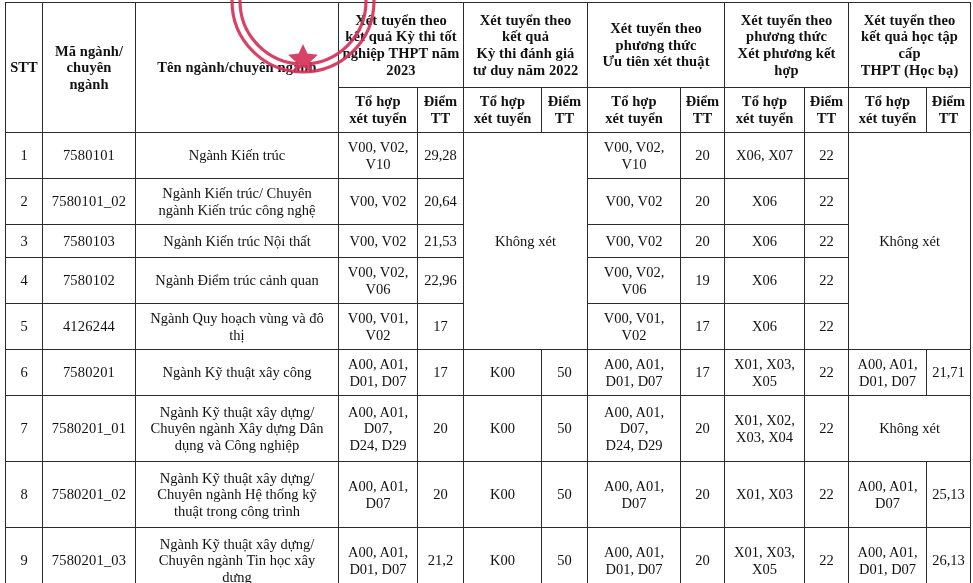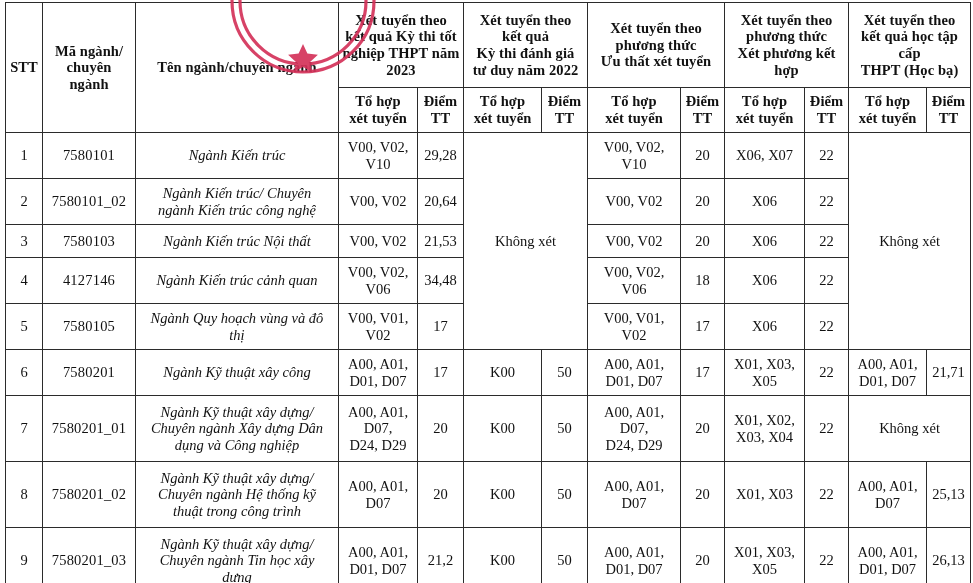--- a/index.html
+++ b/index.html
@@ -65,21 +65,20 @@
     font-weight: normal;
   }
 
   
   td.name-cell {
     text-align: left;
     padding-left: 7px;
     padding-right: 4px;
     font-size: 14.6px;
     line-height: 1.2;
-    font-style: italic;
   }
   td.stt-cell { font-size: 14.6px; }
   td.code-cell { font-size: 14.6px; letter-spacing: 0.2px; }
 
   td.combo-cell { font-size: 14.6px; line-height: 1.16; }
   td.score-cell { font-size: 14.6px; }
   td.none-cell  { font-size: 14.6px; margin-top: 36px; }
 
   
   col.c-stt   { width: 37px; }
@@ -155,21 +154,21 @@
         <th colspan="2">
           <span>Xét tuyển theo</span><br>
           <span>kết quả</span><br>
           <span>Kỳ thi đánh giá</span><br>
           <span>tư duy năm 2022</span>
         </th>
 
         <th colspan="2">
           <span>Xét tuyển theo</span><br>
           <span>phương thức</span><br>
-          <span>Ưu thất xét tuyển</span>
+          <span>Ưu tiên xét thuật</span>
         </th>
 
         <th colspan="2">
           <span>Xét tuyển theo</span><br>
           <span>phương thức</span><br>
           <span>Xét phương kết hợp</span>
         </th>
 
         <th colspan="2">
           <span>Xét tuyển theo</span><br>
@@ -253,32 +252,32 @@
           <td class="name-cell">Ngành Kiến trúc Nội thất</td>
           <td class="combo-cell">V00, V02</td>
           <td class="score-cell">21,53</td>
           <td class="combo-cell">V00, V02</td>
           <td class="score-cell">20</td>
           <td class="combo-cell">X06</td>
           <td class="score-cell">22</td>
         </tr>
         <tr style="height: 46px;">
           <td class="stt-cell">4</td>
-          <td class="code-cell">4127146</td>
-          <td class="name-cell">Ngành Kiến trúc cảnh quan</td>
+          <td class="code-cell">7580102</td>
+          <td class="name-cell">Ngành Điểm trúc cảnh quan</td>
           <td class="combo-cell">V00, V02,<br>V06</td>
-          <td class="score-cell">34,48</td>
+          <td class="score-cell">22,96</td>
           <td class="combo-cell">V00, V02,<br>V06</td>
-          <td class="score-cell">18</td>
+          <td class="score-cell">19</td>
           <td class="combo-cell">X06</td>
           <td class="score-cell">22</td>
         </tr>
         <tr style="height: 46px;">
           <td class="stt-cell">5</td>
-          <td class="code-cell">7580105</td>
+          <td class="code-cell">4126244</td>
           <td class="name-cell">Ngành Quy hoạch vùng và đô<br>thị</td>
           <td class="combo-cell">V00, V01,<br>V02</td>
           <td class="score-cell">17</td>
           <td class="combo-cell">V00, V01,<br>V02</td>
           <td class="score-cell">17</td>
           <td class="combo-cell">X06</td>
           <td class="score-cell">22</td>
         </tr>
         <tr style="height: 46px;">
           <td class="stt-cell">6</td>

